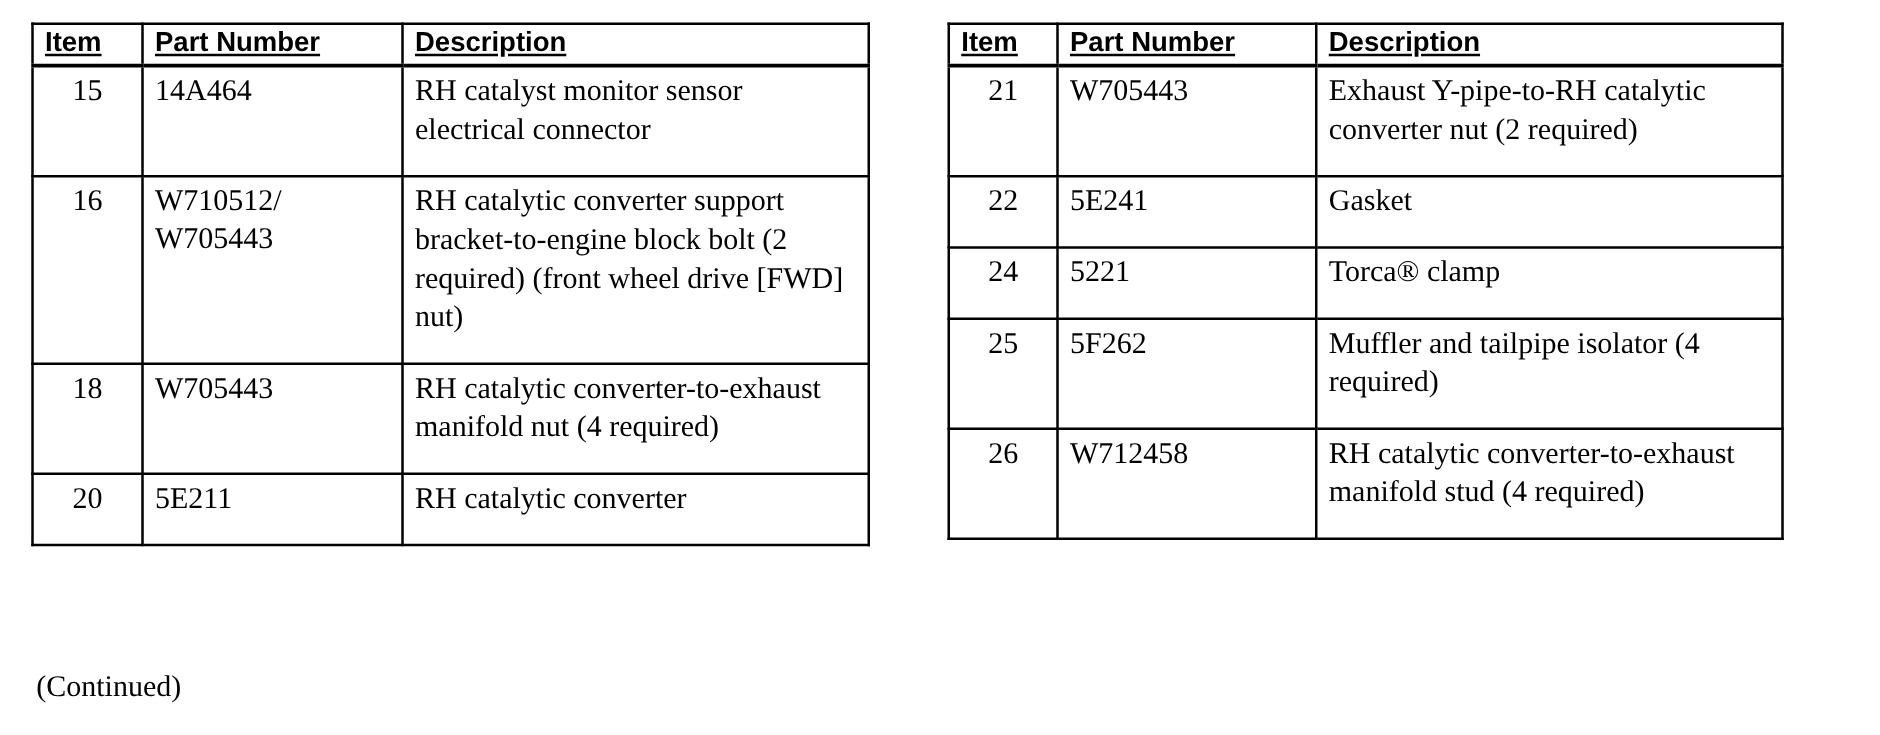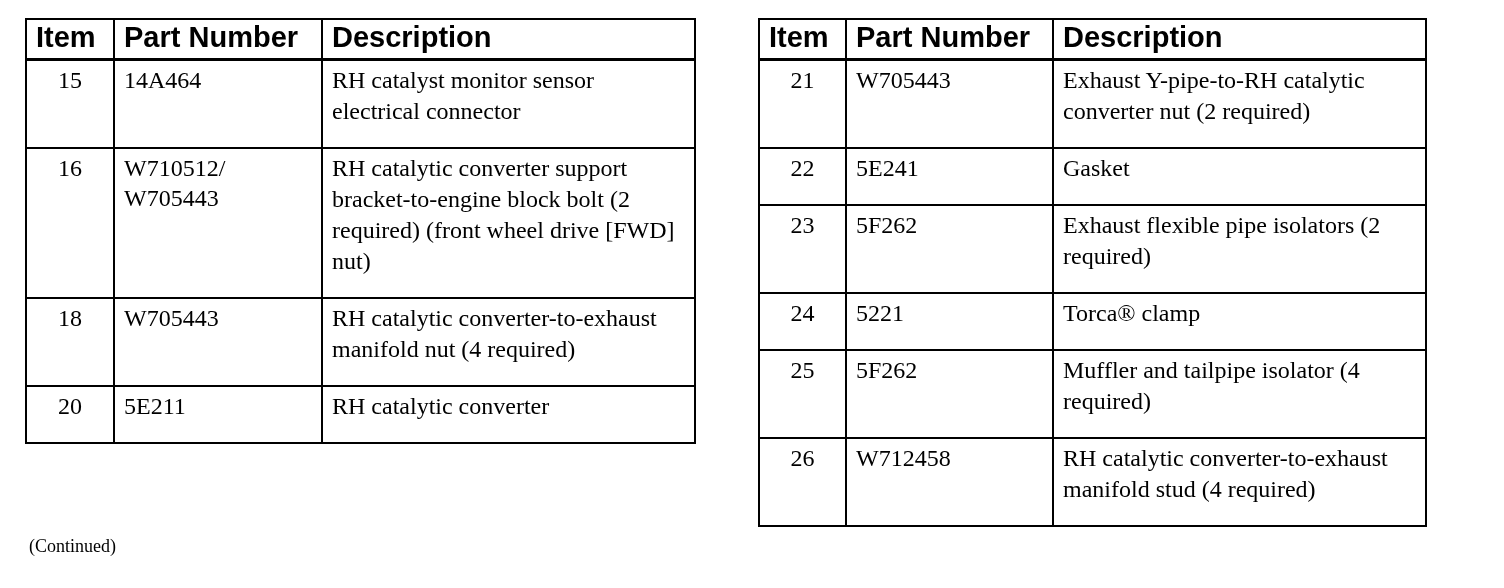--- a/index.html
+++ b/index.html
@@ -31,24 +31,25 @@
     padding: 4px 9px 20px 9px;
     background: #ffffff;
   }
   .parts-table thead th {
     border-bottom-width: 3px;
     padding: 2px 9px 6px 9px;
   }
   .hdr {
     font-family: "Liberation Sans", sans-serif;
     font-weight: bold;
-    font-size: 29px;
+    font-size: 22px;
     line-height: 1.05;
     text-align: left;
     white-space: nowrap;
+    text-decoration: underline;
   }
   .hdr-item { text-align: left; }
   .cell-item {
     font-size: 24px;
     line-height: 1.25;
     text-align: center;
     padding-left: 4px;
     padding-right: 4px;
     white-space: nowrap;
   }
@@ -71,21 +72,21 @@
   
   #table-right { left: 758px; top: 18px; width: 667px; }
   #table-right col.c-item { width: 87px; }
   #table-right col.c-part { width: 207px; }
   #table-right col.c-desc { width: 373px; }
 
   .continued-note {
     position: absolute;
     left: 29px;
     top: 536px;
-    font-size: 18px;
+    font-size: 24px;
     line-height: 1.2;
     white-space: nowrap;
   }
 </style>
 </head>
 <body>
 
 <div class="page">
 
   <table class="parts-table" id="table-left">
@@ -144,25 +145,20 @@
         <td class="cell-item">21</td>
         <td class="cell-part">W705443</td>
         <td class="cell-desc">Exhaust Y-pipe-to-RH catalytic converter nut (2 required)</td>
       </tr>
       <tr>
         <td class="cell-item">22</td>
         <td class="cell-part">5E241</td>
         <td class="cell-desc">Gasket</td>
       </tr>
       <tr>
-        <td class="cell-item">23</td>
-        <td class="cell-part">5F262</td>
-        <td class="cell-desc">Exhaust flexible pipe isolators (2 required)</td>
-      </tr>
-      <tr>
         <td class="cell-item">24</td>
         <td class="cell-part">5221</td>
         <td class="cell-desc">Torca® clamp</td>
       </tr>
       <tr>
         <td class="cell-item">25</td>
         <td class="cell-part">5F262</td>
         <td class="cell-desc">Muffler and tailpipe isolator (4 required)</td>
       </tr>
       <tr>

